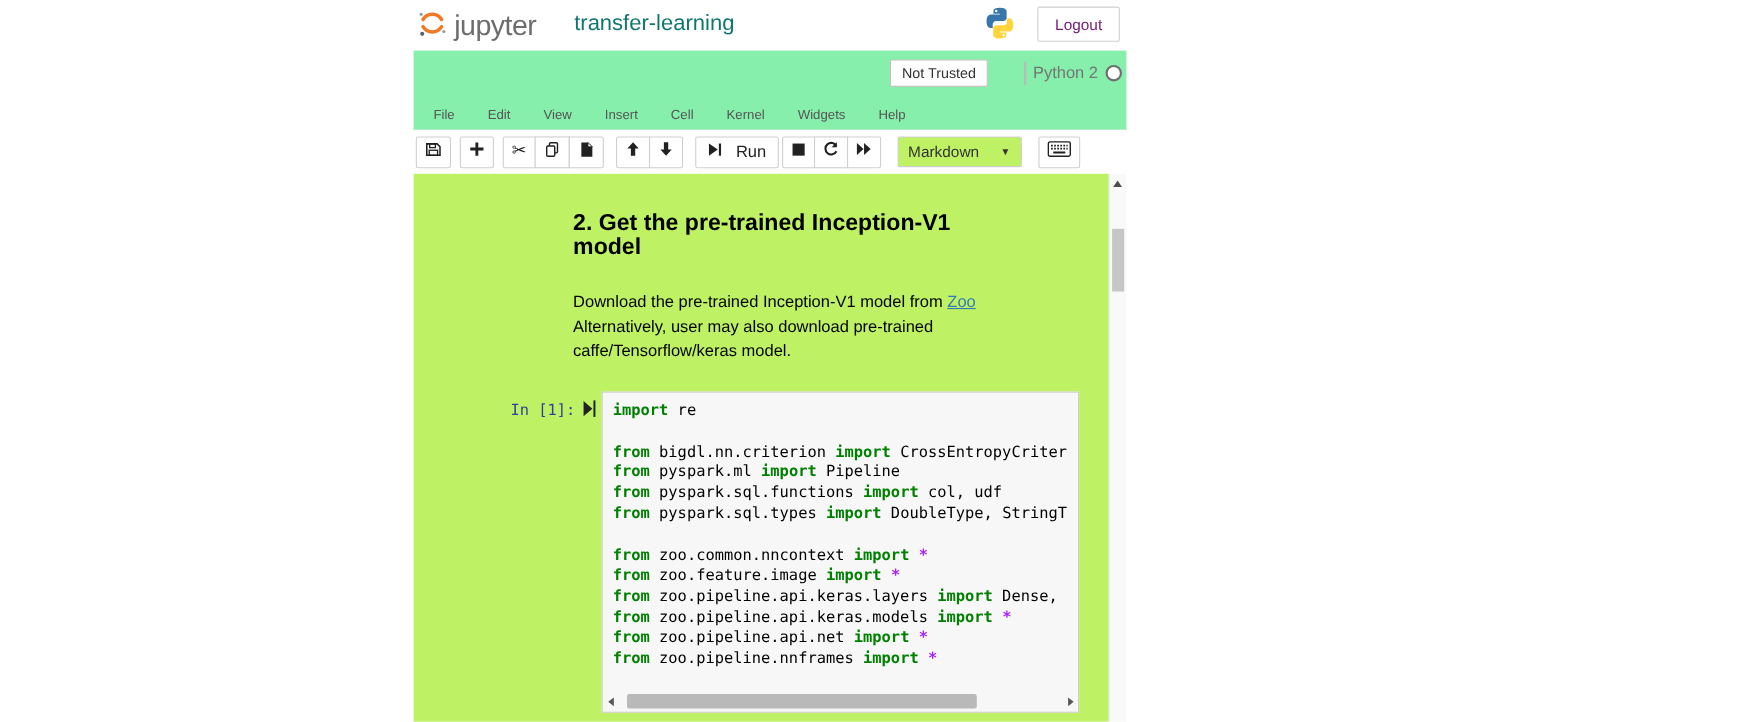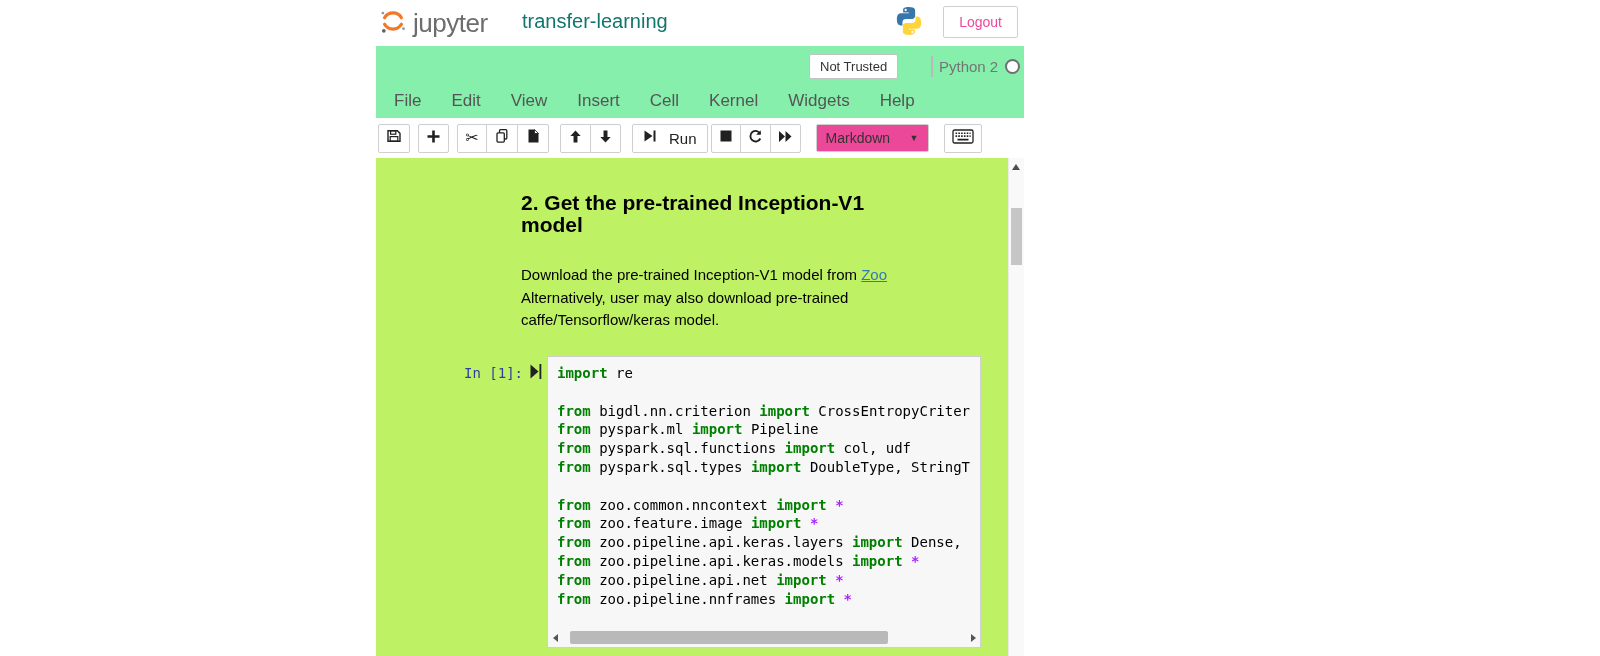--- a/index.html
+++ b/index.html
@@ -7,50 +7,50 @@
        font-family:"Liberation Sans",sans-serif;-webkit-font-smoothing:antialiased;}
   .app{position:absolute;left:376px;top:0;width:648px;height:656px;}
 
   
   .header-top{position:absolute;top:0;left:0;right:0;height:46px;background:#fff;}
   .logo{position:absolute;left:2px;top:6px;display:flex;align-items:center;}
   .logo-text{font-size:26px;color:#6d6d6d;margin-left:5px;letter-spacing:-0.5px;}
   .nb-title{position:absolute;left:146px;top:10px;font-size:20px;color:#0f766e;}
   .python-icon{position:absolute;left:517px;top:5px;width:32px;height:32px;}
   .logout-btn{position:absolute;right:6px;top:6px;height:32px;padding:0 15px;background:#fff;
-      border:1px solid #cfcfcf;border-radius:2px;font-size:14px;color:#ec4899;
+      border:1px solid #cfcfcf;border-radius:2px;font-size:14px;color:#701a75;
       display:flex;align-items:center;font-family:"Liberation Sans",sans-serif;}
 
   
   .menubar-block{position:absolute;top:46px;left:0;right:0;height:72px;background:#86efac;
       border-bottom:1px solid #e7e7e7;}
   .trust-btn{position:absolute;left:433px;top:8px;height:25px;padding:0 10px;font-size:13px;
       color:#333;background:#fff;border:1px solid #c3c3c3;border-radius:2px;
       display:flex;align-items:center;font-family:"Liberation Sans",sans-serif;}
   .kernel-sep{position:absolute;left:555px;top:10px;width:2px;height:21px;background:#b9b9b9;}
   .kernel-name{position:absolute;left:563px;top:12px;font-size:15px;color:#757575;}
   .kernel-indicator{position:absolute;left:629px;top:13px;width:11px;height:11px;
       border:2px solid #6f6f6f;border-radius:50%;background:#fff;}
   .menu-row{position:absolute;left:3px;bottom:7px;display:flex;margin:0;padding:0;list-style:none;}
-  .menu-item{padding:0 15px;font-size:17px;color:#555;cursor:pointer;}
+  .menu-item{padding:0 15px;font-size:12px;color:#555;cursor:pointer;}
 
   
   .toolbar{position:absolute;top:118px;left:0;right:0;height:40px;background:#fff;
       display:flex;align-items:center;padding-left:2px;box-sizing:border-box;}
   .btn{height:29px;min-width:30px;background:#fff;border:1px solid #cfcfcf;box-sizing:border-box;
       display:flex;align-items:center;justify-content:center;padding:0 7px;color:#212121;cursor:pointer;}
   .btn.single{border-radius:2px;margin-right:8px;}
   .btn-group{display:flex;margin-right:11px;}
   .btn-group .btn{margin-left:-1px;border-radius:0;}
   .btn-group .btn:first-child{margin-left:0;border-radius:2px 0 0 2px;}
   .btn-group .btn:last-child{border-radius:0 2px 2px 0;}
   .run-btn{padding:0 10px;margin-right:3px;border-radius:2px;}
   .run-label{font-size:15px;margin-left:12px;color:#212121;}
   .scissors{font-size:16px;line-height:1;}
-  .celltype-select{height:28px;width:113px;background:#ec4899;border:1px solid #cfcfcf;border-radius:2px;
+  .celltype-select{height:28px;width:113px;background:#bef264;border:1px solid #cfcfcf;border-radius:2px;
       display:flex;align-items:center;justify-content:space-between;padding:0 9px;box-sizing:border-box;
       font-size:14px;color:#333;margin-right:15px;margin-left:4px;cursor:pointer;}
   .caret{font-size:9px;color:#333;}
 
   
   .notebook{position:absolute;top:158px;left:0;width:632px;height:498px;background:#bef264;overflow:hidden;}
   .md-heading{position:absolute;left:145px;top:34px;margin:0;font-size:21px;font-weight:bold;
       line-height:21.5px;color:#000;}
   .md-par{position:absolute;left:145px;top:106px;margin:0;font-size:15px;line-height:22.5px;color:#000;}
   .md-par a{color:#337ab7;text-decoration:underline;cursor:pointer;}

